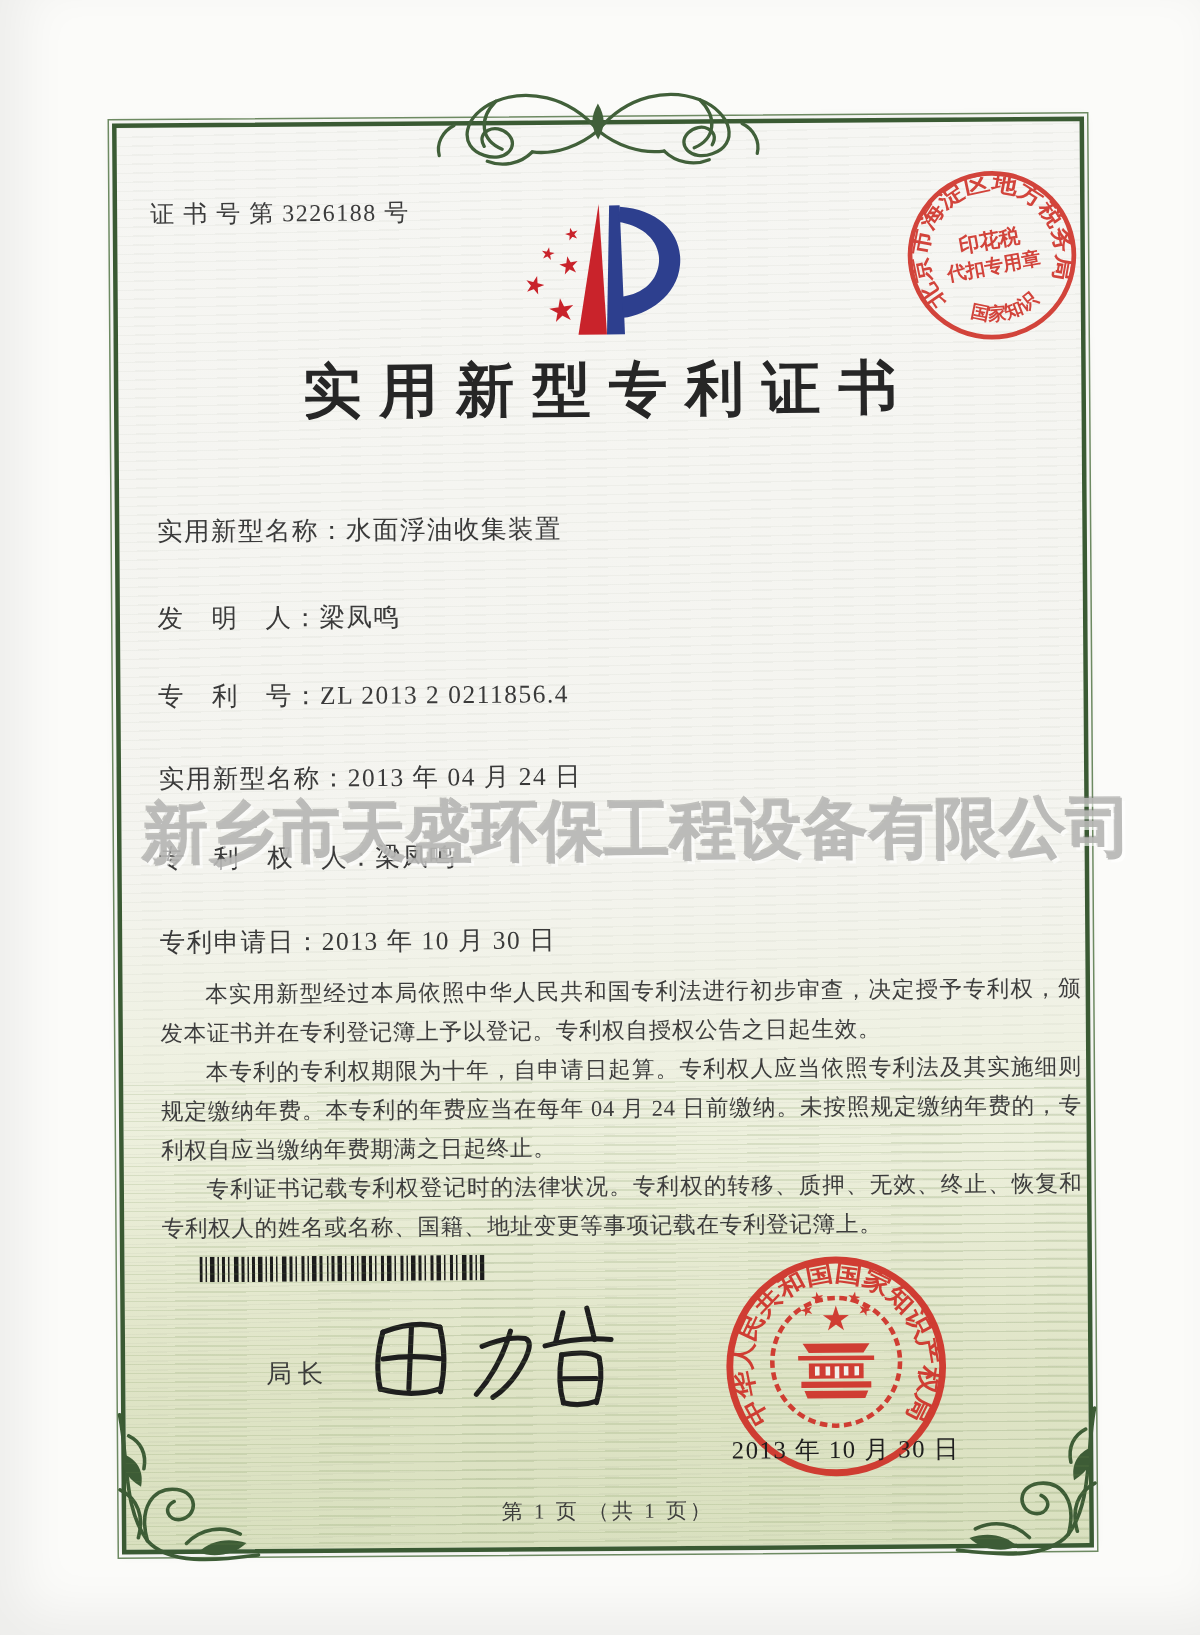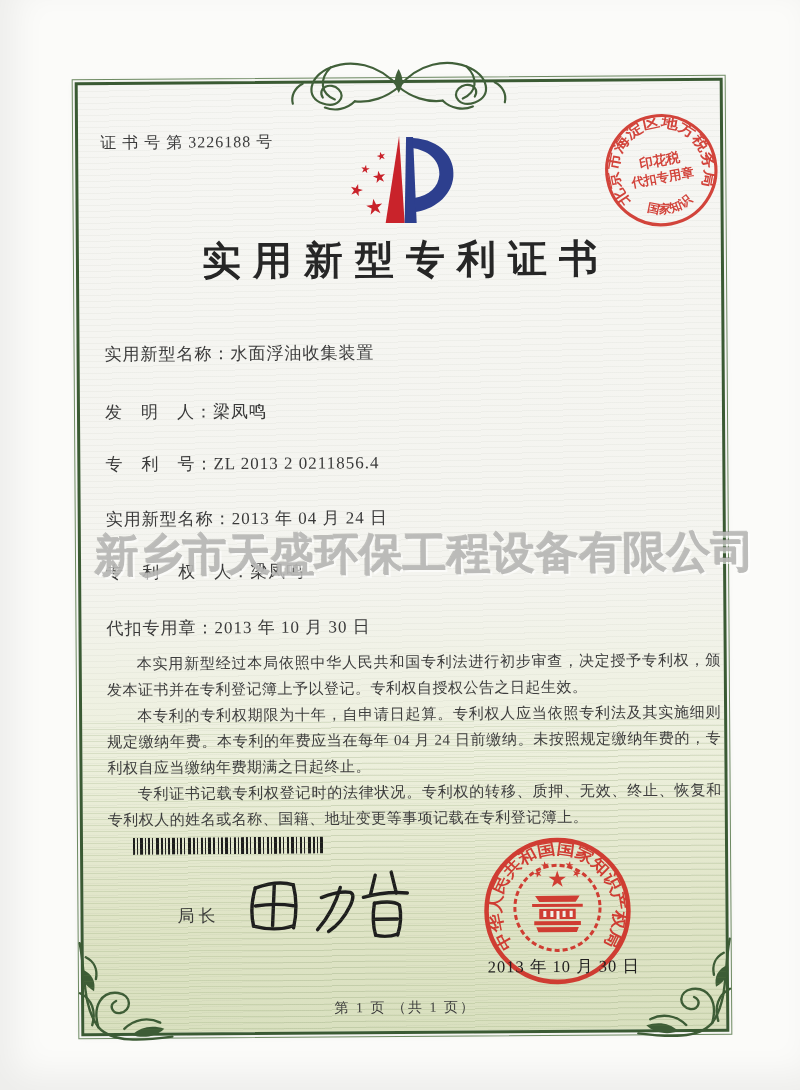--- a/index.html
+++ b/index.html
@@ -145,21 +145,21 @@
   <div class="abs field-row row-patno">
     <span>专　利　号：</span><span>ZL 2013 2 0211856.4</span>
   </div>
   <div class="abs field-row row-filing">
     <span>实用新型名称：</span><span>2013 年 04 月 24 日</span>
   </div>
   <div class="abs field-row row-patentee">
     <span>专　利　权　人：</span><span>梁凤鸣</span>
   </div>
   <div class="abs field-row row-grant">
-    <span>代扣专用章：</span><span>2013 年 10 月 30 日</span>
+    <span>专利申请日：</span><span>2013 年 10 月 30 日</span>
   </div>
 
   <div class="abs watermark">新乡市天盛环保工程设备有限公司</div>
 
   <div class="abs paragraphs">
     <p>本实用新型经过本局依照中华人民共和国专利法进行初步审查，决定授予专利权，颁发本证书并在专利登记簿上予以登记。专利权自授权公告之日起生效。</p>
     <p>本专利的专利权期限为十年，自申请日起算。专利权人应当依照专利法及其实施细则规定缴纳年费。本专利的年费应当在每年 04 月 24 日前缴纳。未按照规定缴纳年费的，专利权自应当缴纳年费期满之日起终止。</p>
     <p>专利证书记载专利权登记时的法律状况。专利权的转移、质押、无效、终止、恢复和专利权人的姓名或名称、国籍、地址变更等事项记载在专利登记簿上。</p>
   </div>
 

